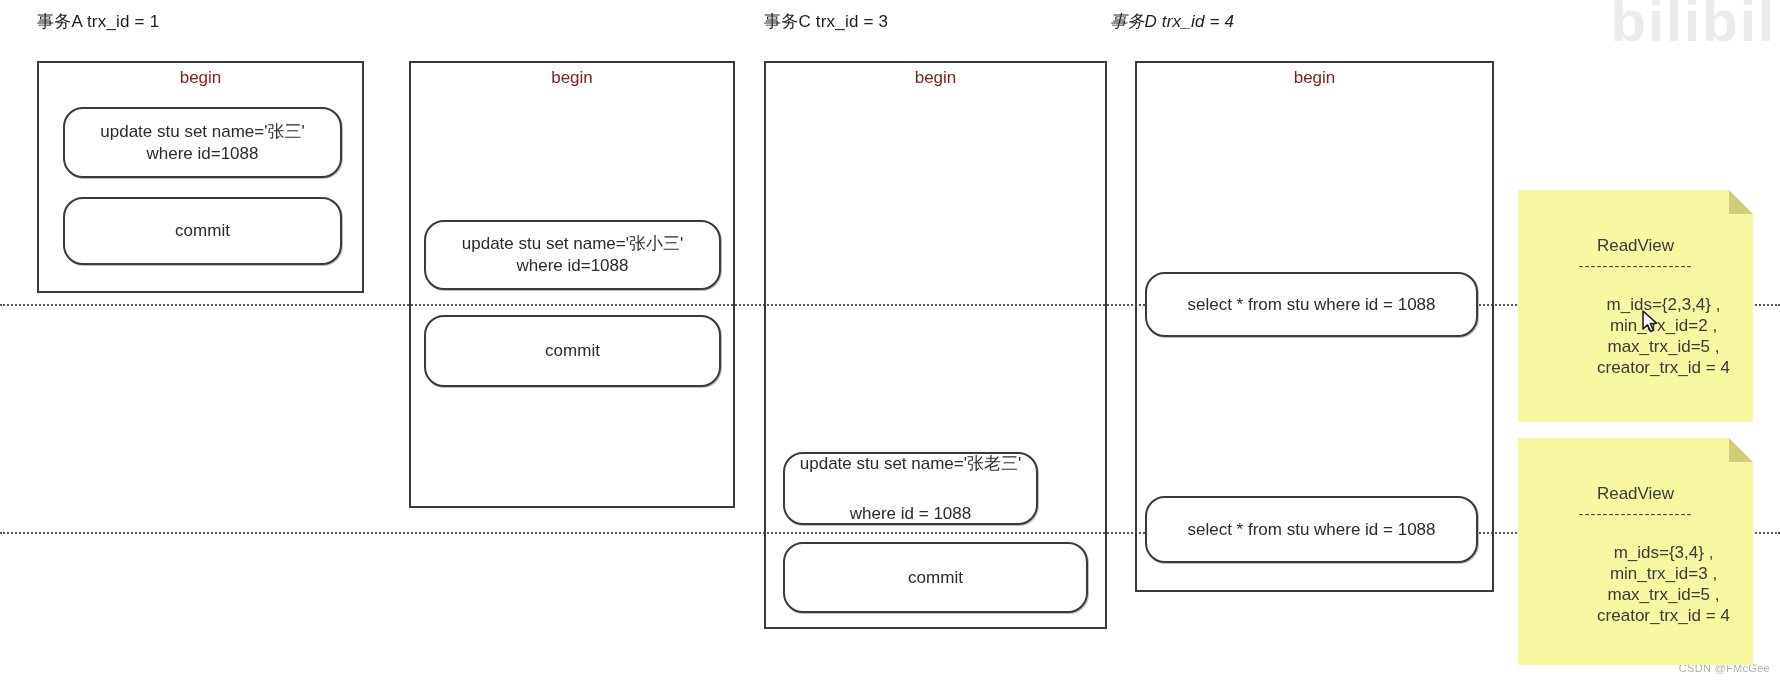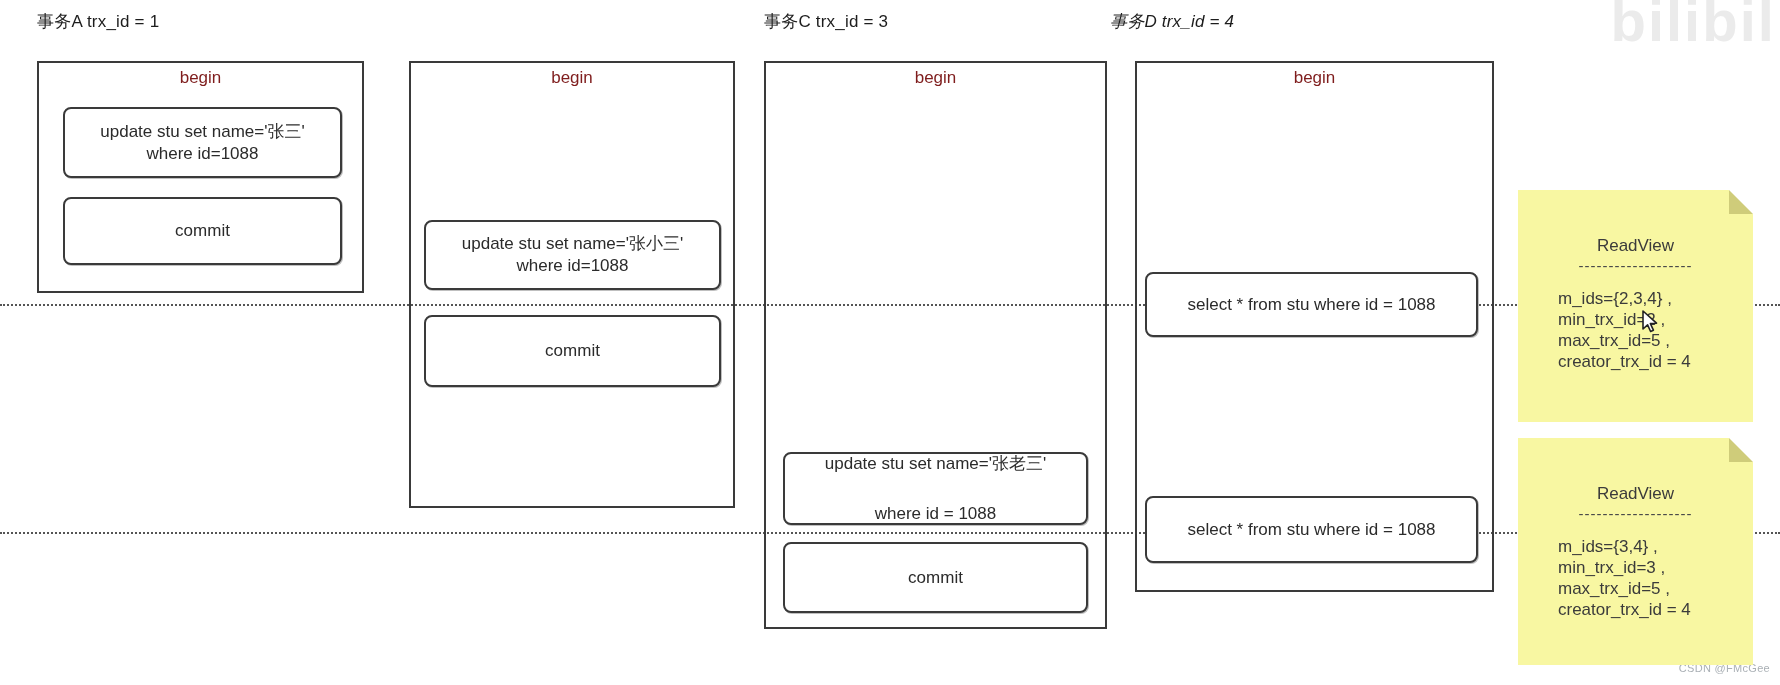--- a/index.html
+++ b/index.html
@@ -11,42 +11,42 @@
     position:absolute;top:10px;height:24px;text-align:left;
     font-size:17px;color:#1d1d1d;letter-spacing:.2px;
   }
   .txn-box{
     position:absolute;border:2px solid #3a3a3a;background:transparent;box-sizing:border-box;
   }
   .begin-label{
     position:absolute;text-align:center;font-size:17px;color:#7f1d1d;height:22px;
   }
   .sql-box{
-    position:absolute;border:2px solid #3a3a3a;border-radius:8px;background:#fff;
+    position:absolute;border:2px solid #3a3a3a;border-radius:20px;background:#fff;
     box-sizing:border-box;display:flex;flex-direction:column;align-items:center;
     justify-content:center;font-size:17px;line-height:22px;color:#2b2b2b;text-align:center;
     box-shadow:1px 1px 0 rgba(0,0,0,.25);
   }
   .dotted-line{
     position:absolute;left:0;width:1780px;height:0;border-top:2px dotted #555;z-index:0;
   }
   .txn-box,.sql-box{z-index:2;}
   .note{
     position:absolute;width:235px;box-sizing:border-box;z-index:3;
     padding-top:46px;text-align:center;color:#3b3b3b;
   }
   .note-bg{position:absolute;inset:0;}
   .note-fold{
     position:absolute;top:0;right:0;width:0;height:0;
     border-top:24px solid #fff;border-left:24px solid transparent;
   }
   .note-title{position:relative;font-size:17px;margin-bottom:2px;}
   .note-sep{position:relative;font-size:15px;letter-spacing:1px;line-height:16px;color:#4a4a4a;}
   .note-lines{
-    position:relative;margin-top:14px;text-align:left;padding-left:40px;
+    position:relative;margin-top:20px;text-align:center;padding-left:56px;
     font-size:17px;line-height:21px;white-space:nowrap;
   }
   .credit{
     position:absolute;left:1640px;top:662px;width:130px;text-align:right;
     font-size:11px;color:#aab0b5;letter-spacing:.3px;
   }
   .watermark{
     position:absolute;top:-18px;right:-14px;width:330px;height:78px;overflow:hidden;
     color:#ebebeb;font-weight:bold;font-size:58px;line-height:78px;text-align:right;
     user-select:none;z-index:1;letter-spacing:2px;
@@ -82,21 +82,21 @@
   <div class="sql-box" style="left:424px;top:220px;width:297px;height:70px;justify-content:center;">
     <span>update stu set name='张小三'</span>
     <span>where id=1088</span>
   </div>
   <div class="sql-box" style="left:424px;top:315px;width:297px;height:72px;">
     <span>commit</span>
   </div>
 
   <div class="txn-box" style="left:764px;top:61px;width:343px;height:568px;"></div>
   <div class="begin-label" style="left:764px;top:68px;width:343px;">begin</div>
-  <div class="sql-box" style="left:783px;top:452px;width:305px;height:73px;gap:28px;">
+  <div class="sql-box" style="left:783px;top:452px;width:255px;height:73px;gap:28px;">
     <span>update stu set name='张老三'</span>
     <span>where id = 1088</span>
   </div>
   <div class="sql-box" style="left:783px;top:542px;width:305px;height:71px;">
     <span>commit</span>
   </div>
 
   <div class="txn-box" style="left:1135px;top:61px;width:359px;height:531px;"></div>
   <div class="begin-label" style="left:1135px;top:68px;width:359px;">begin</div>
   <div class="sql-box" style="left:1145px;top:272px;width:333px;height:65px;">

